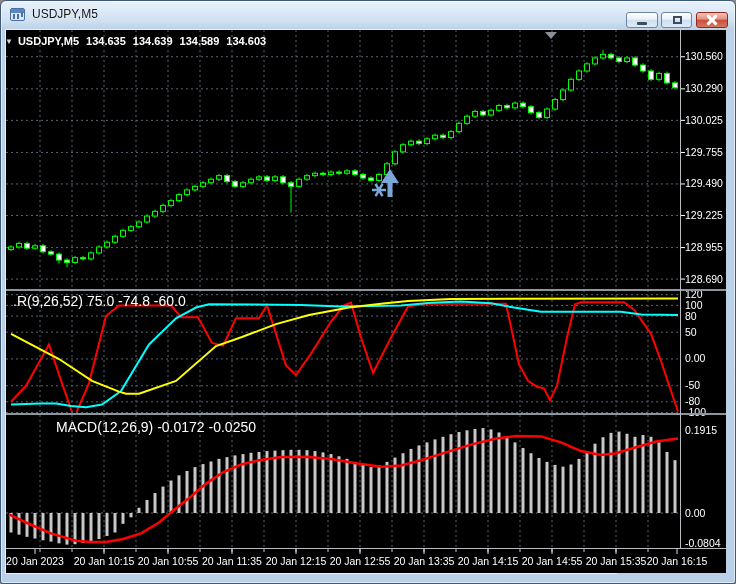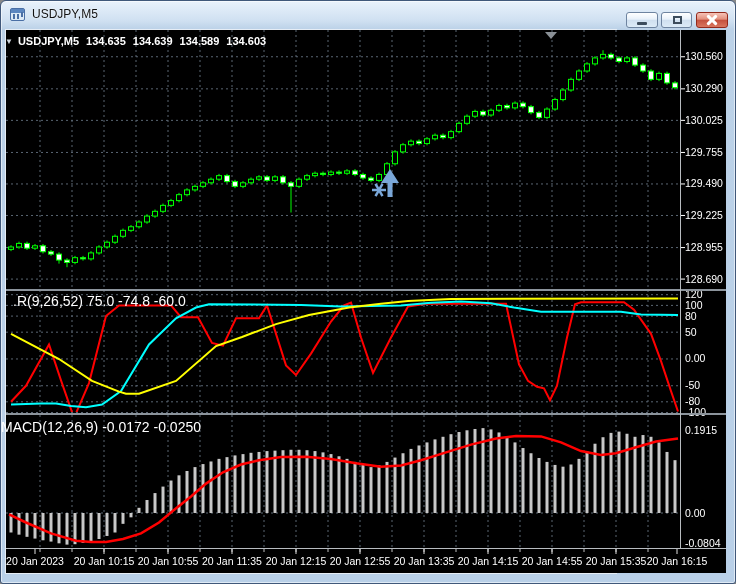--- a/index.html
+++ b/index.html
@@ -35,21 +35,21 @@
     position:absolute;left:4px;top:28px;width:612px;height:545px;
     background:#000;border:1px solid #e6edf5;
   }
   svg{position:absolute;left:0;top:0;}
   .overlay{position:absolute;color:#fff;white-space:nowrap;}
   .chart-header{left:4px;top:34px;font-size:11px;font-weight:bold;}
   .chart-header .dd{color:#cfd6dd;font-size:8px;vertical-align:1px;margin-right:5px;}
   .chart-header span.q{margin-left:7px;}
   .ind-label{font-size:14px;}
   .osc-label{left:12px;top:292px;}
-  .macd-label{left:0;top:418px;}
+  .macd-label{left:7px;top:418px;padding-left:48px;}
 </style>
 </head>
 <body>
 
 <div class="window">
 
   <div class="titlebar">
     <div class="win-icon"></div>
     <div class="title-text">USDJPY,M5</div>
     <div class="cap-btn btn-glass btn-min">

